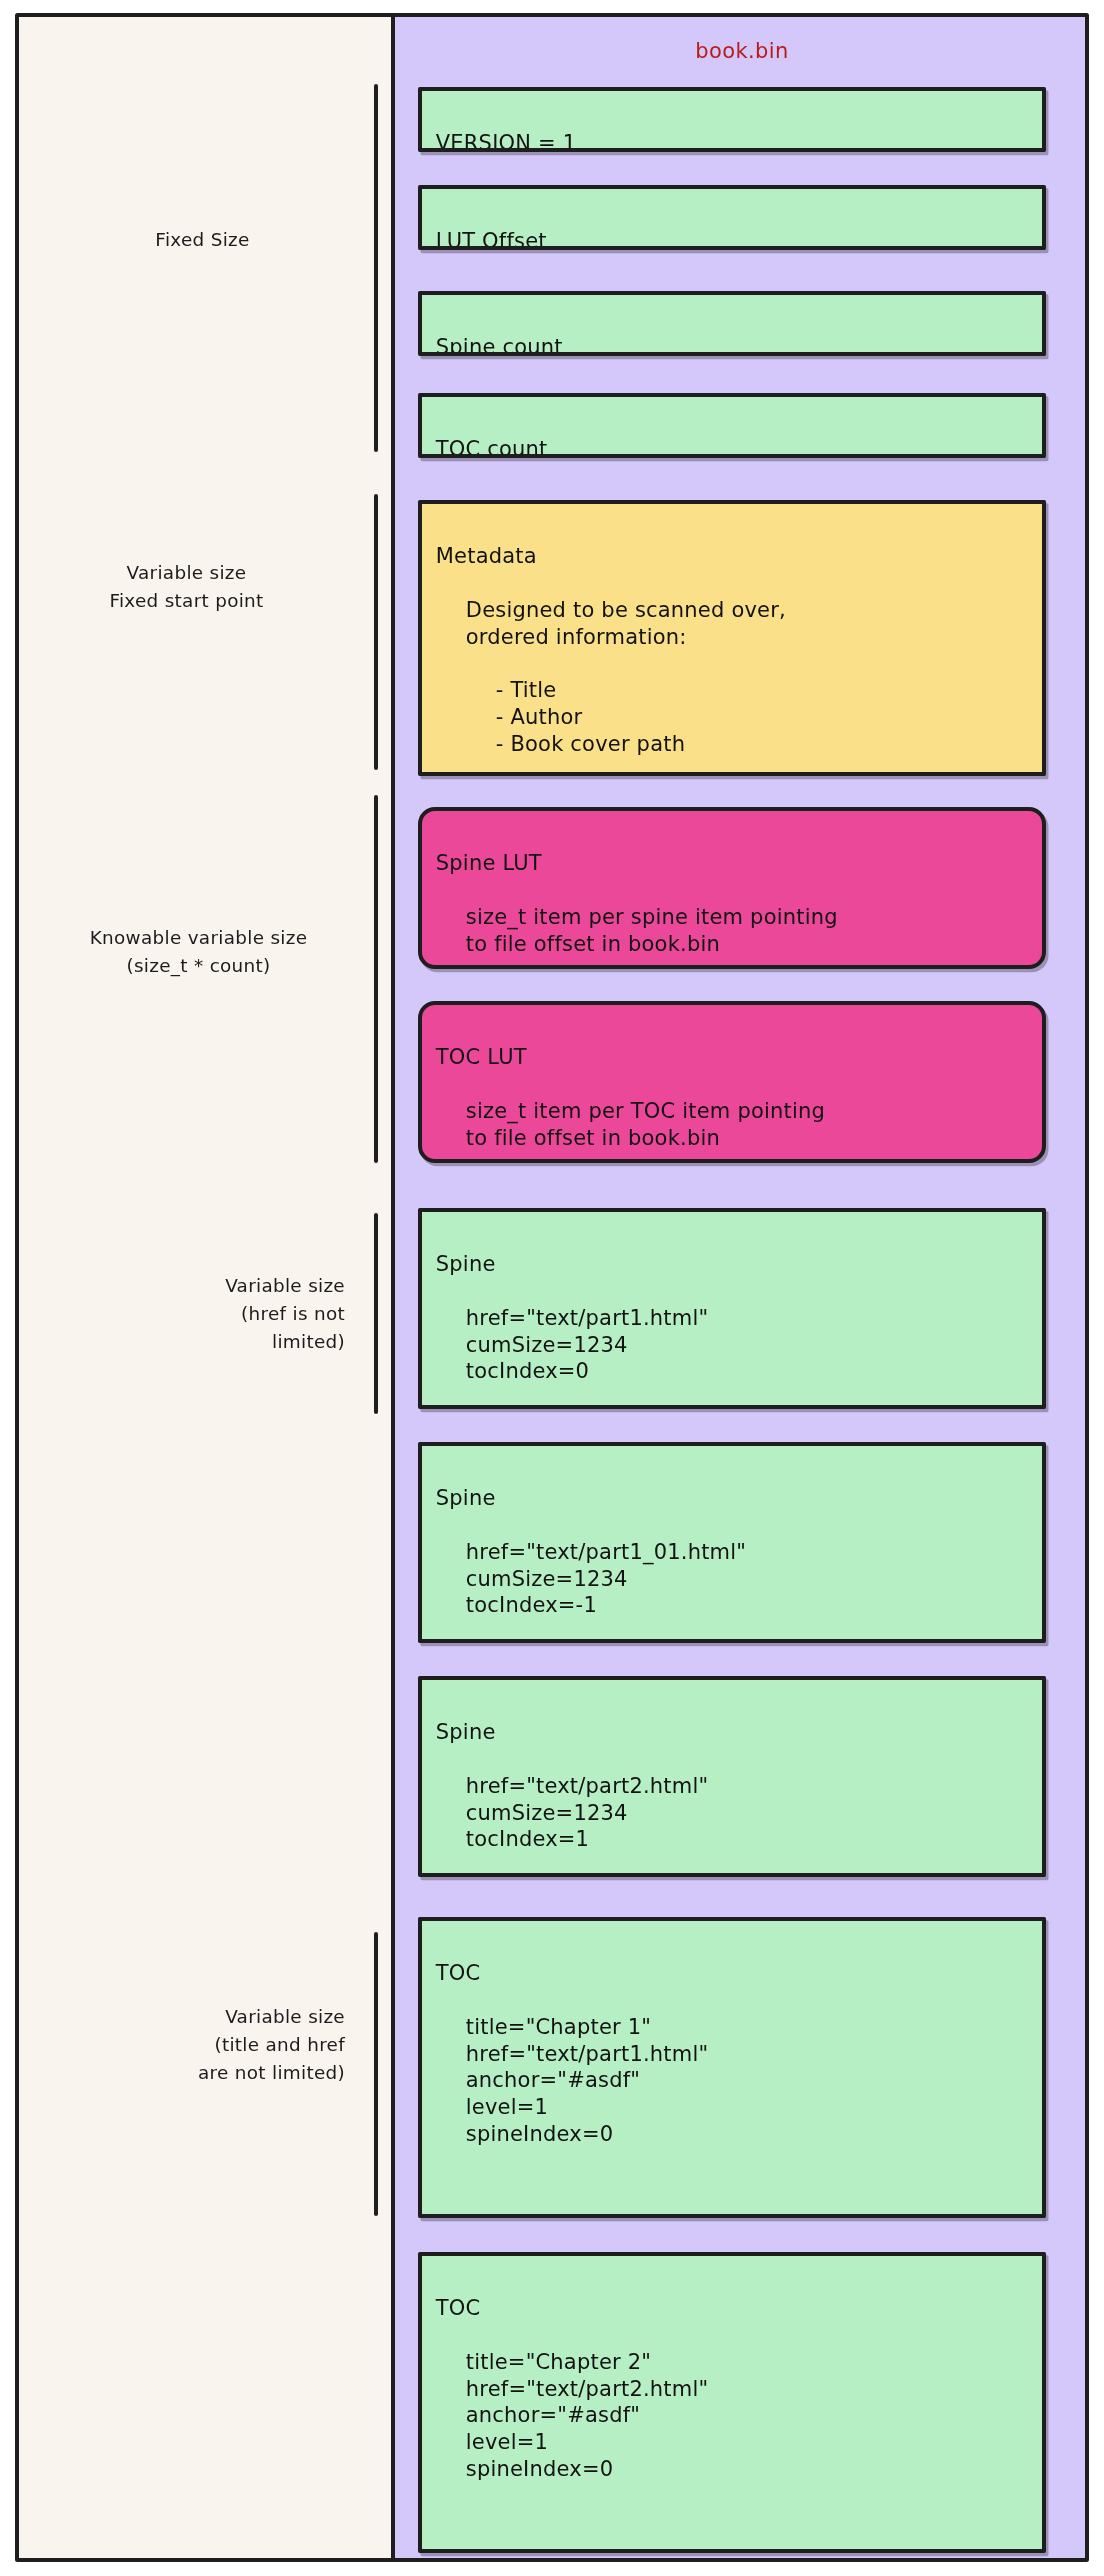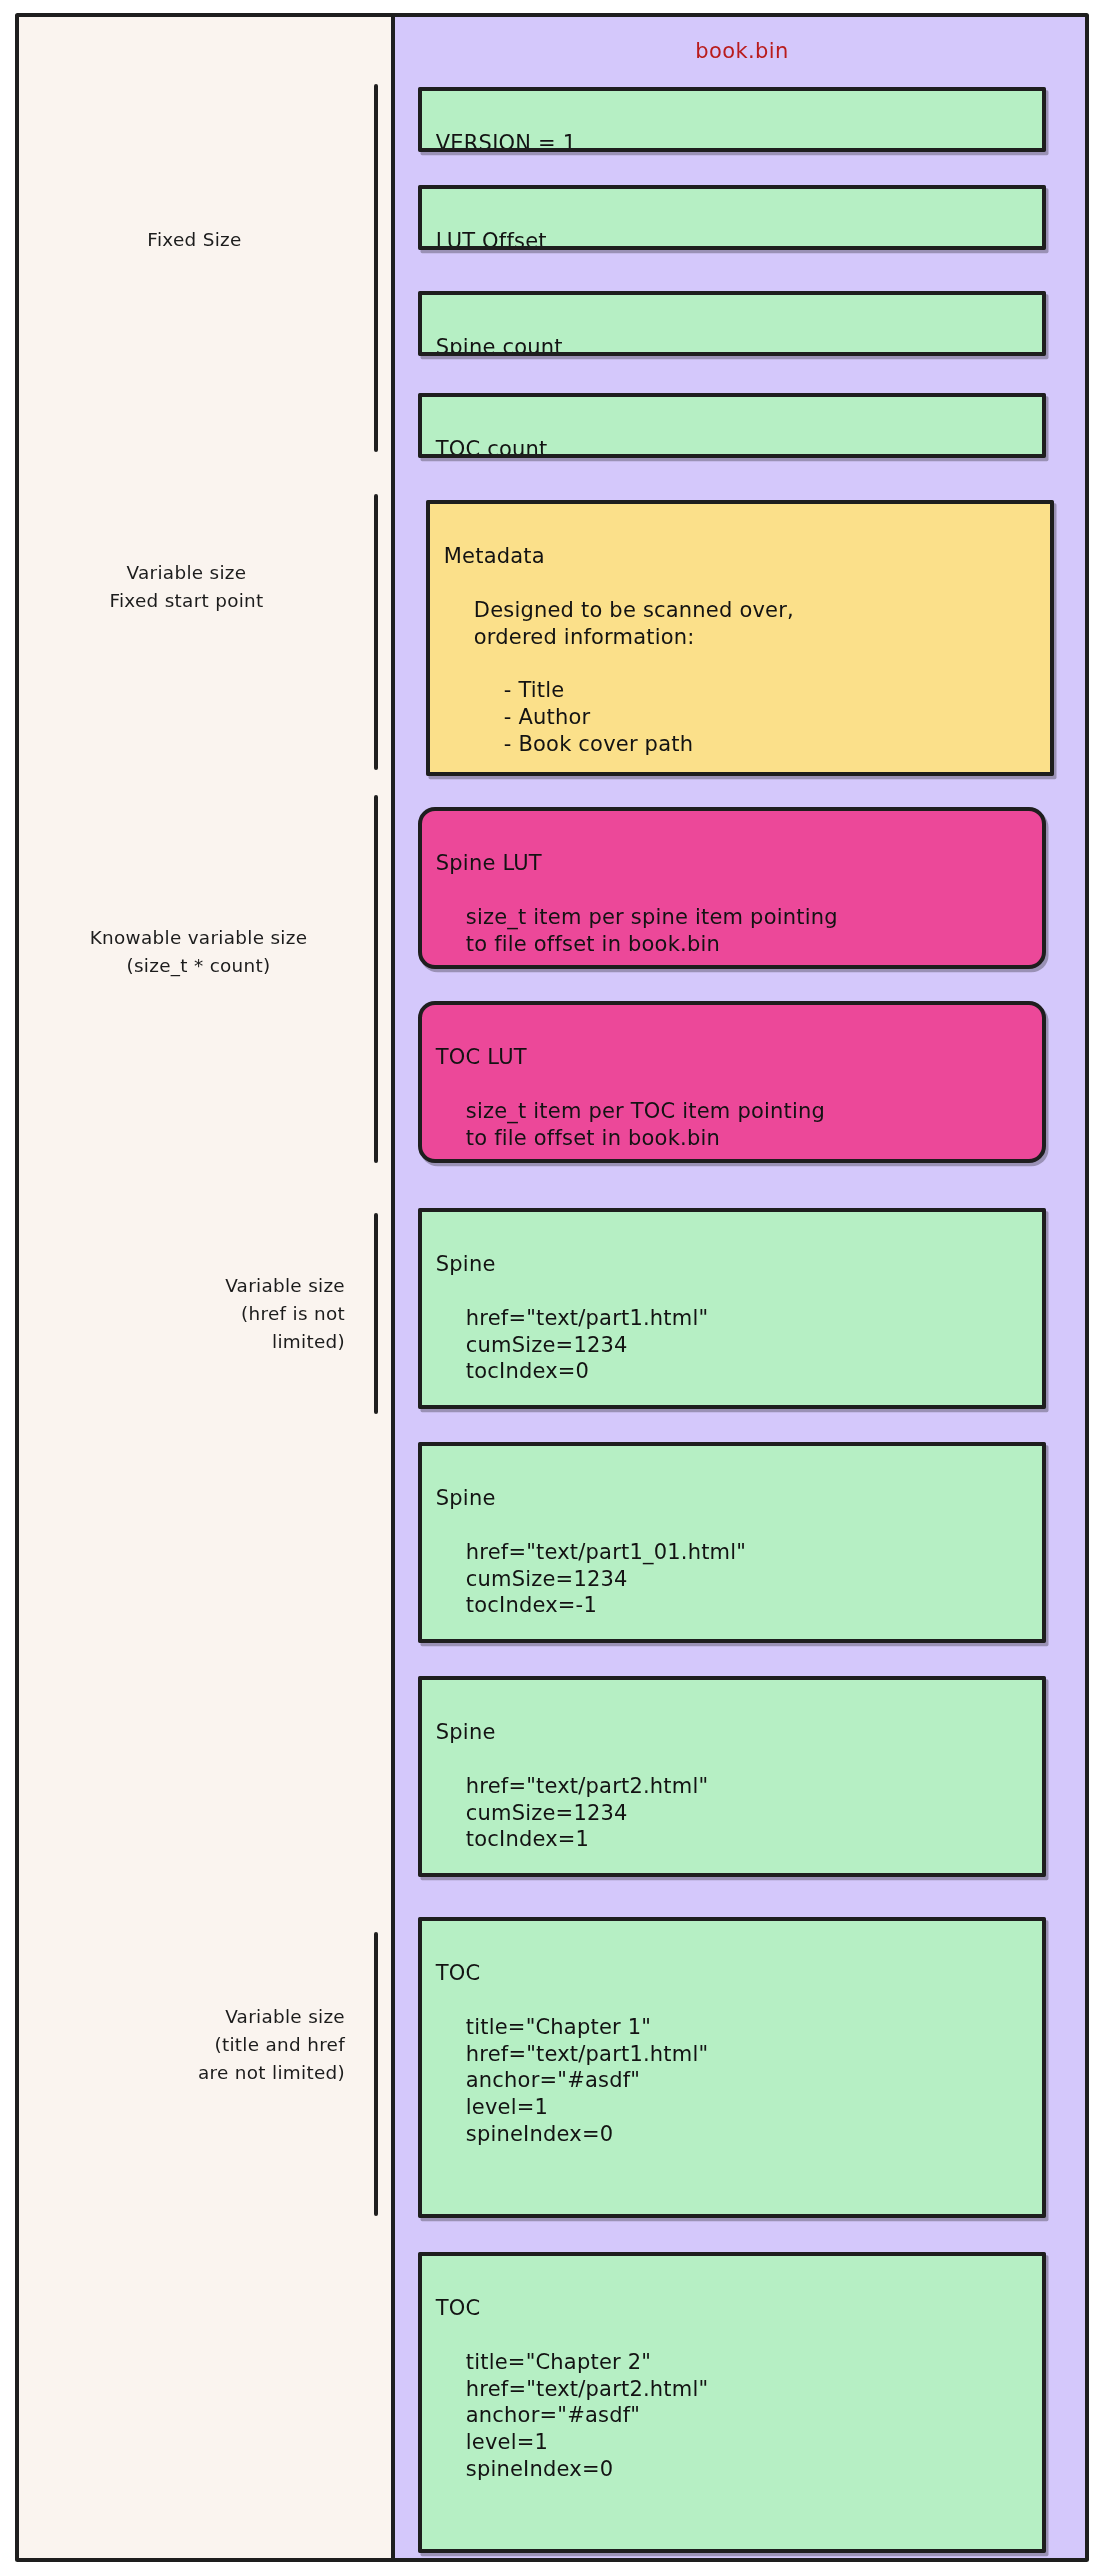--- a/index.html
+++ b/index.html
@@ -92,21 +92,21 @@
     padding: 11.7px 15px 11.7px 13.4px;
     color: #131313;
     font-size: 21px;
     line-height: 1.28;
     letter-spacing: 0.2px;
     white-space: pre-line;
     overflow: hidden;
   }
 
   .green  { background: #b6efc4; }
-  .yellow { background: #fbe08a; margin-left: 8px; }
+  .yellow { background: #fbe08a; }
   .blue   { background: #ec4899; border-radius: 17px; }
 
   .block .head { display: block; }
   .block .body {
     display: block;
     padding-left: 30px;
   }
   .block .body-deep {
     display: block;
     padding-left: 60px;
@@ -114,21 +114,21 @@
 </style>
 </head>
 <body>
 
 <div id="diagram">
   <div class="outer-frame">
 
     <div class="left-col">
 
       <div class="bracket" style="top:67px;height:368px;"></div>
-      <div class="left-label" style="left:8px;top:209px;width:335px;">Fixed Size</div>
+      <div class="left-label" style="left:16px;top:209px;width:335px;">Fixed Size</div>
 
       <div class="bracket" style="top:477px;height:276px;"></div>
       <div class="left-label" style="left:0;top:542px;width:335px;">Variable size
 Fixed start point</div>
 
       <div class="bracket" style="top:778px;height:368px;"></div>
       <div class="left-label" style="left:0;top:907px;width:335px;padding-left:24px;">Knowable variable size
 (size_t * count)</div>
 
       <div class="bracket" style="top:1196px;height:201px;"></div>

